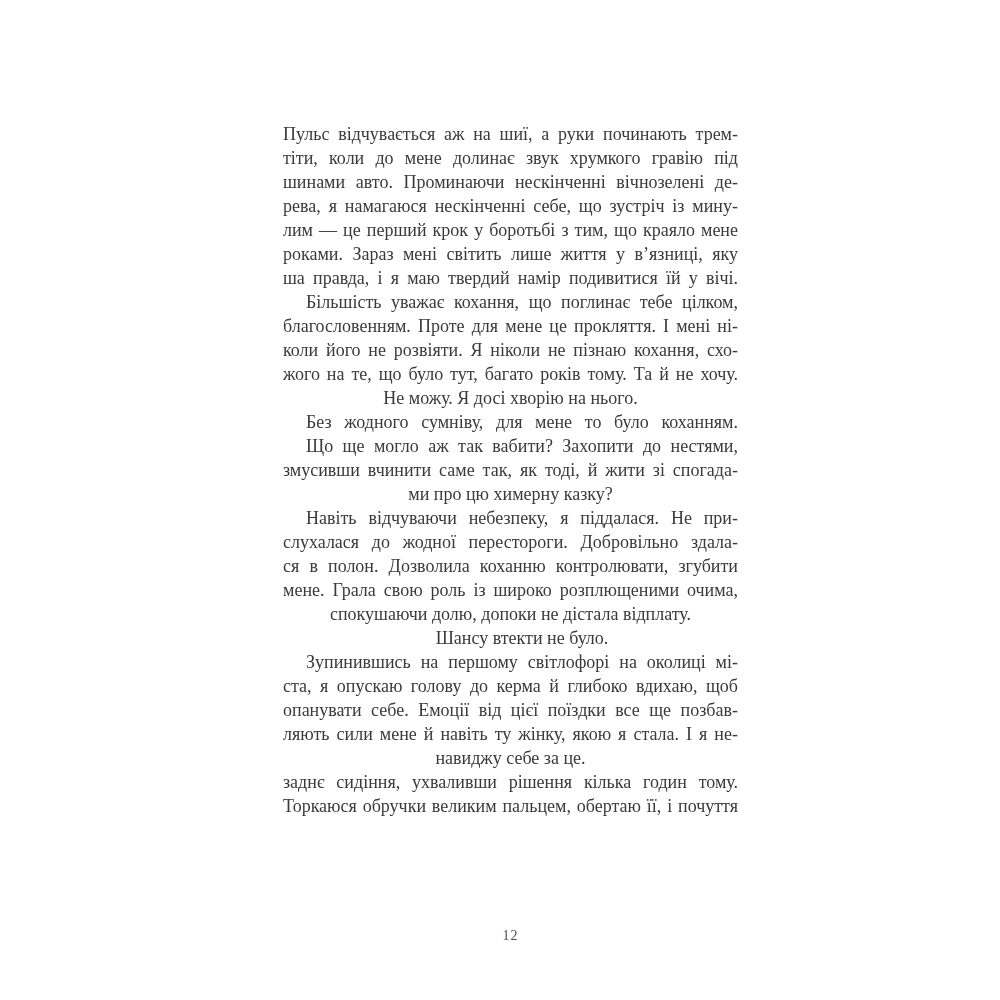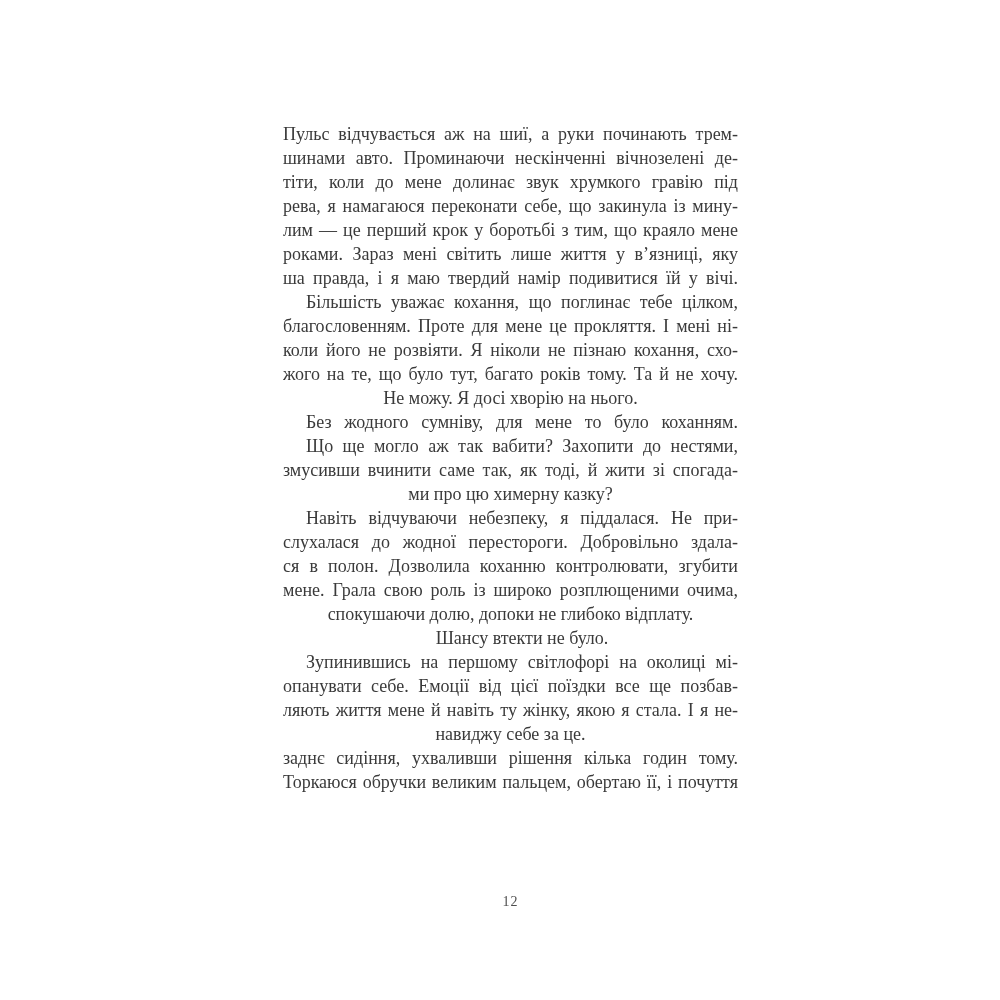--- a/index.html
+++ b/index.html
@@ -33,38 +33,38 @@
   .line.just {
     text-align: justify;
     text-align-last: justify;
   }
   .line.ind {
     text-indent: 23px;
   }
   .footer {
     position: absolute;
     left: 283px;
-    top: 894px;
+    top: 928px;
     width: 455px;
     text-align: center;
     font-size: 14px;
     color: #4d4d4d;
     letter-spacing: 1px;
   }
 </style>
 </head>
 <body>
 
 <div class="page">
   <div class="textblock" id="textblock">
       <div class="para">
         <div class="line just">Пульс відчувається аж на шиї, а руки починають трем-</div>
+        <div class="line just">тіти, коли до мене долинає звук хрумкого гравію під</div>
         <div class="line just">шинами авто. Проминаючи нескінченні вічнозелені де-</div>
-        <div class="line just">тіти, коли до мене долинає звук хрумкого гравію під</div>
-        <div class="line just">рева, я намагаюся переконати себе, що закинула із мину-</div>
+        <div class="line just">рева, я намагаюся нескінченні себе, що зустріч із мину-</div>
         <div class="line just">лим — це перший крок у боротьбі з тим, що краяло мене</div>
         <div class="line just">роками. Зараз мені світить лише життя у в’язниці, яку</div>
         <div class="line just">ша правда, і я маю твердий намір подивитися їй у вічі.</div>
       </div>
       <div class="para">
         <div class="line just ind">Більшість уважає кохання, що поглинає тебе цілком,</div>
         <div class="line just">благословенням. Проте для мене це прокляття. І мені ні-</div>
         <div class="line just">коли його не розвіяти. Я ніколи не пізнаю кохання, схо-</div>
         <div class="line just">жого на те, що було тут, багато років тому. Та й не хочу.</div>
         <div class="line">Не можу. Я досі хворію на нього.</div>
@@ -75,29 +75,30 @@
       <div class="para">
         <div class="line just ind">Що ще могло аж так вабити? Захопити до нестями,</div>
         <div class="line just">змусивши вчинити саме так, як тоді, й жити зі спогада-</div>
         <div class="line">ми про цю химерну казку?</div>
       </div>
       <div class="para">
         <div class="line just ind">Навіть відчуваючи небезпеку, я піддалася. Не при-</div>
         <div class="line just">слухалася до жодної перестороги. Добровільно здала-</div>
         <div class="line just">ся в полон. Дозволила коханню контролювати, згубити</div>
         <div class="line just">мене. Грала свою роль із широко розплющеними очима,</div>
-        <div class="line">спокушаючи долю, допоки не глибоко відплату.</div>
+        <div class="line">спокушаючи долю, допоки не дістала відплату.</div>
       </div>
       <div class="para">
         <div class="line ind">Шансу втекти не було.</div>
       </div>
       <div class="para">
         <div class="line just ind">Зупинившись на першому світлофорі на околиці мі-</div>
+        <div class="line just">ста, я опускаю голову до керма й глибоко вдихаю, щоб</div>
         <div class="line just">опанувати себе. Емоції від цієї поїздки все ще позбав-</div>
-        <div class="line just">ляють життя мене й навіть ту жінку, якою я стала. І я не-</div>
+        <div class="line just">ляють сили мене й навіть ту жінку, якою я стала. І я не-</div>
         <div class="line">навиджу себе за це.</div>
       </div>
       <div class="para">
         <div class="line just">заднє сидіння, ухваливши рішення кілька годин тому.</div>
         <div class="line just">Торкаюся обручки великим пальцем, обертаю її, і почуття</div>
       </div>
     </div>
   <div class="footer">12</div>
 </div>
 

